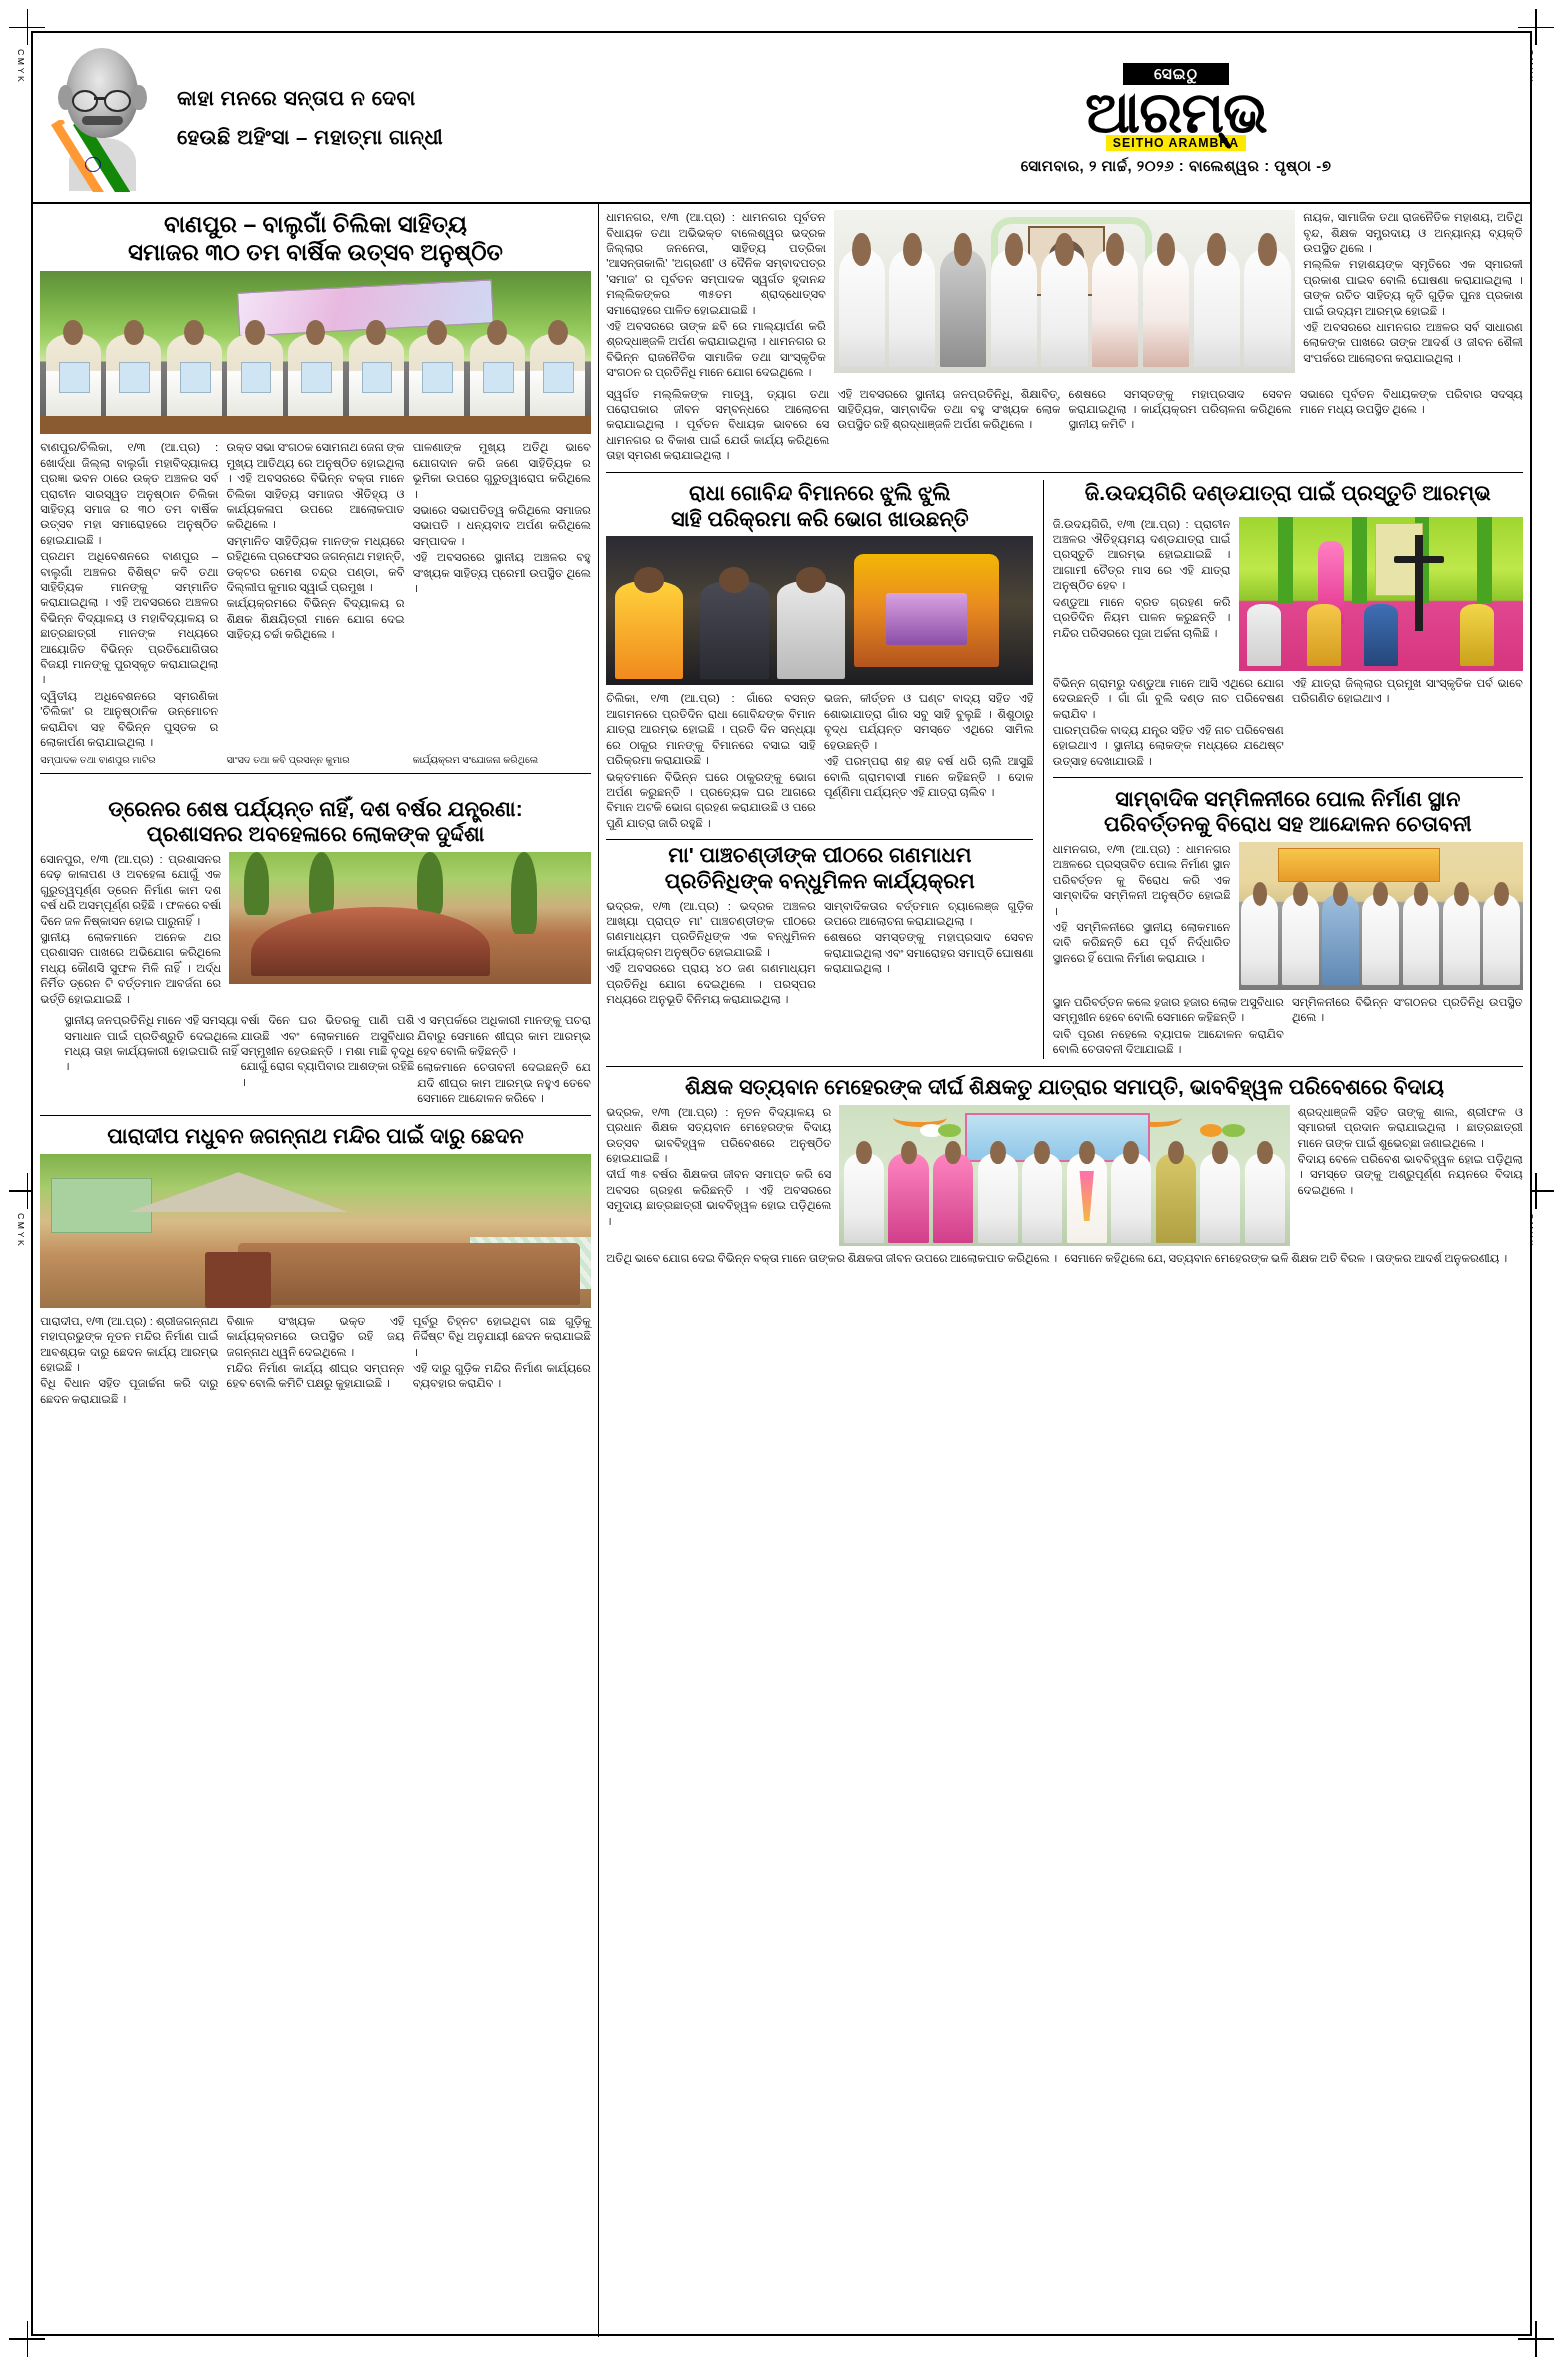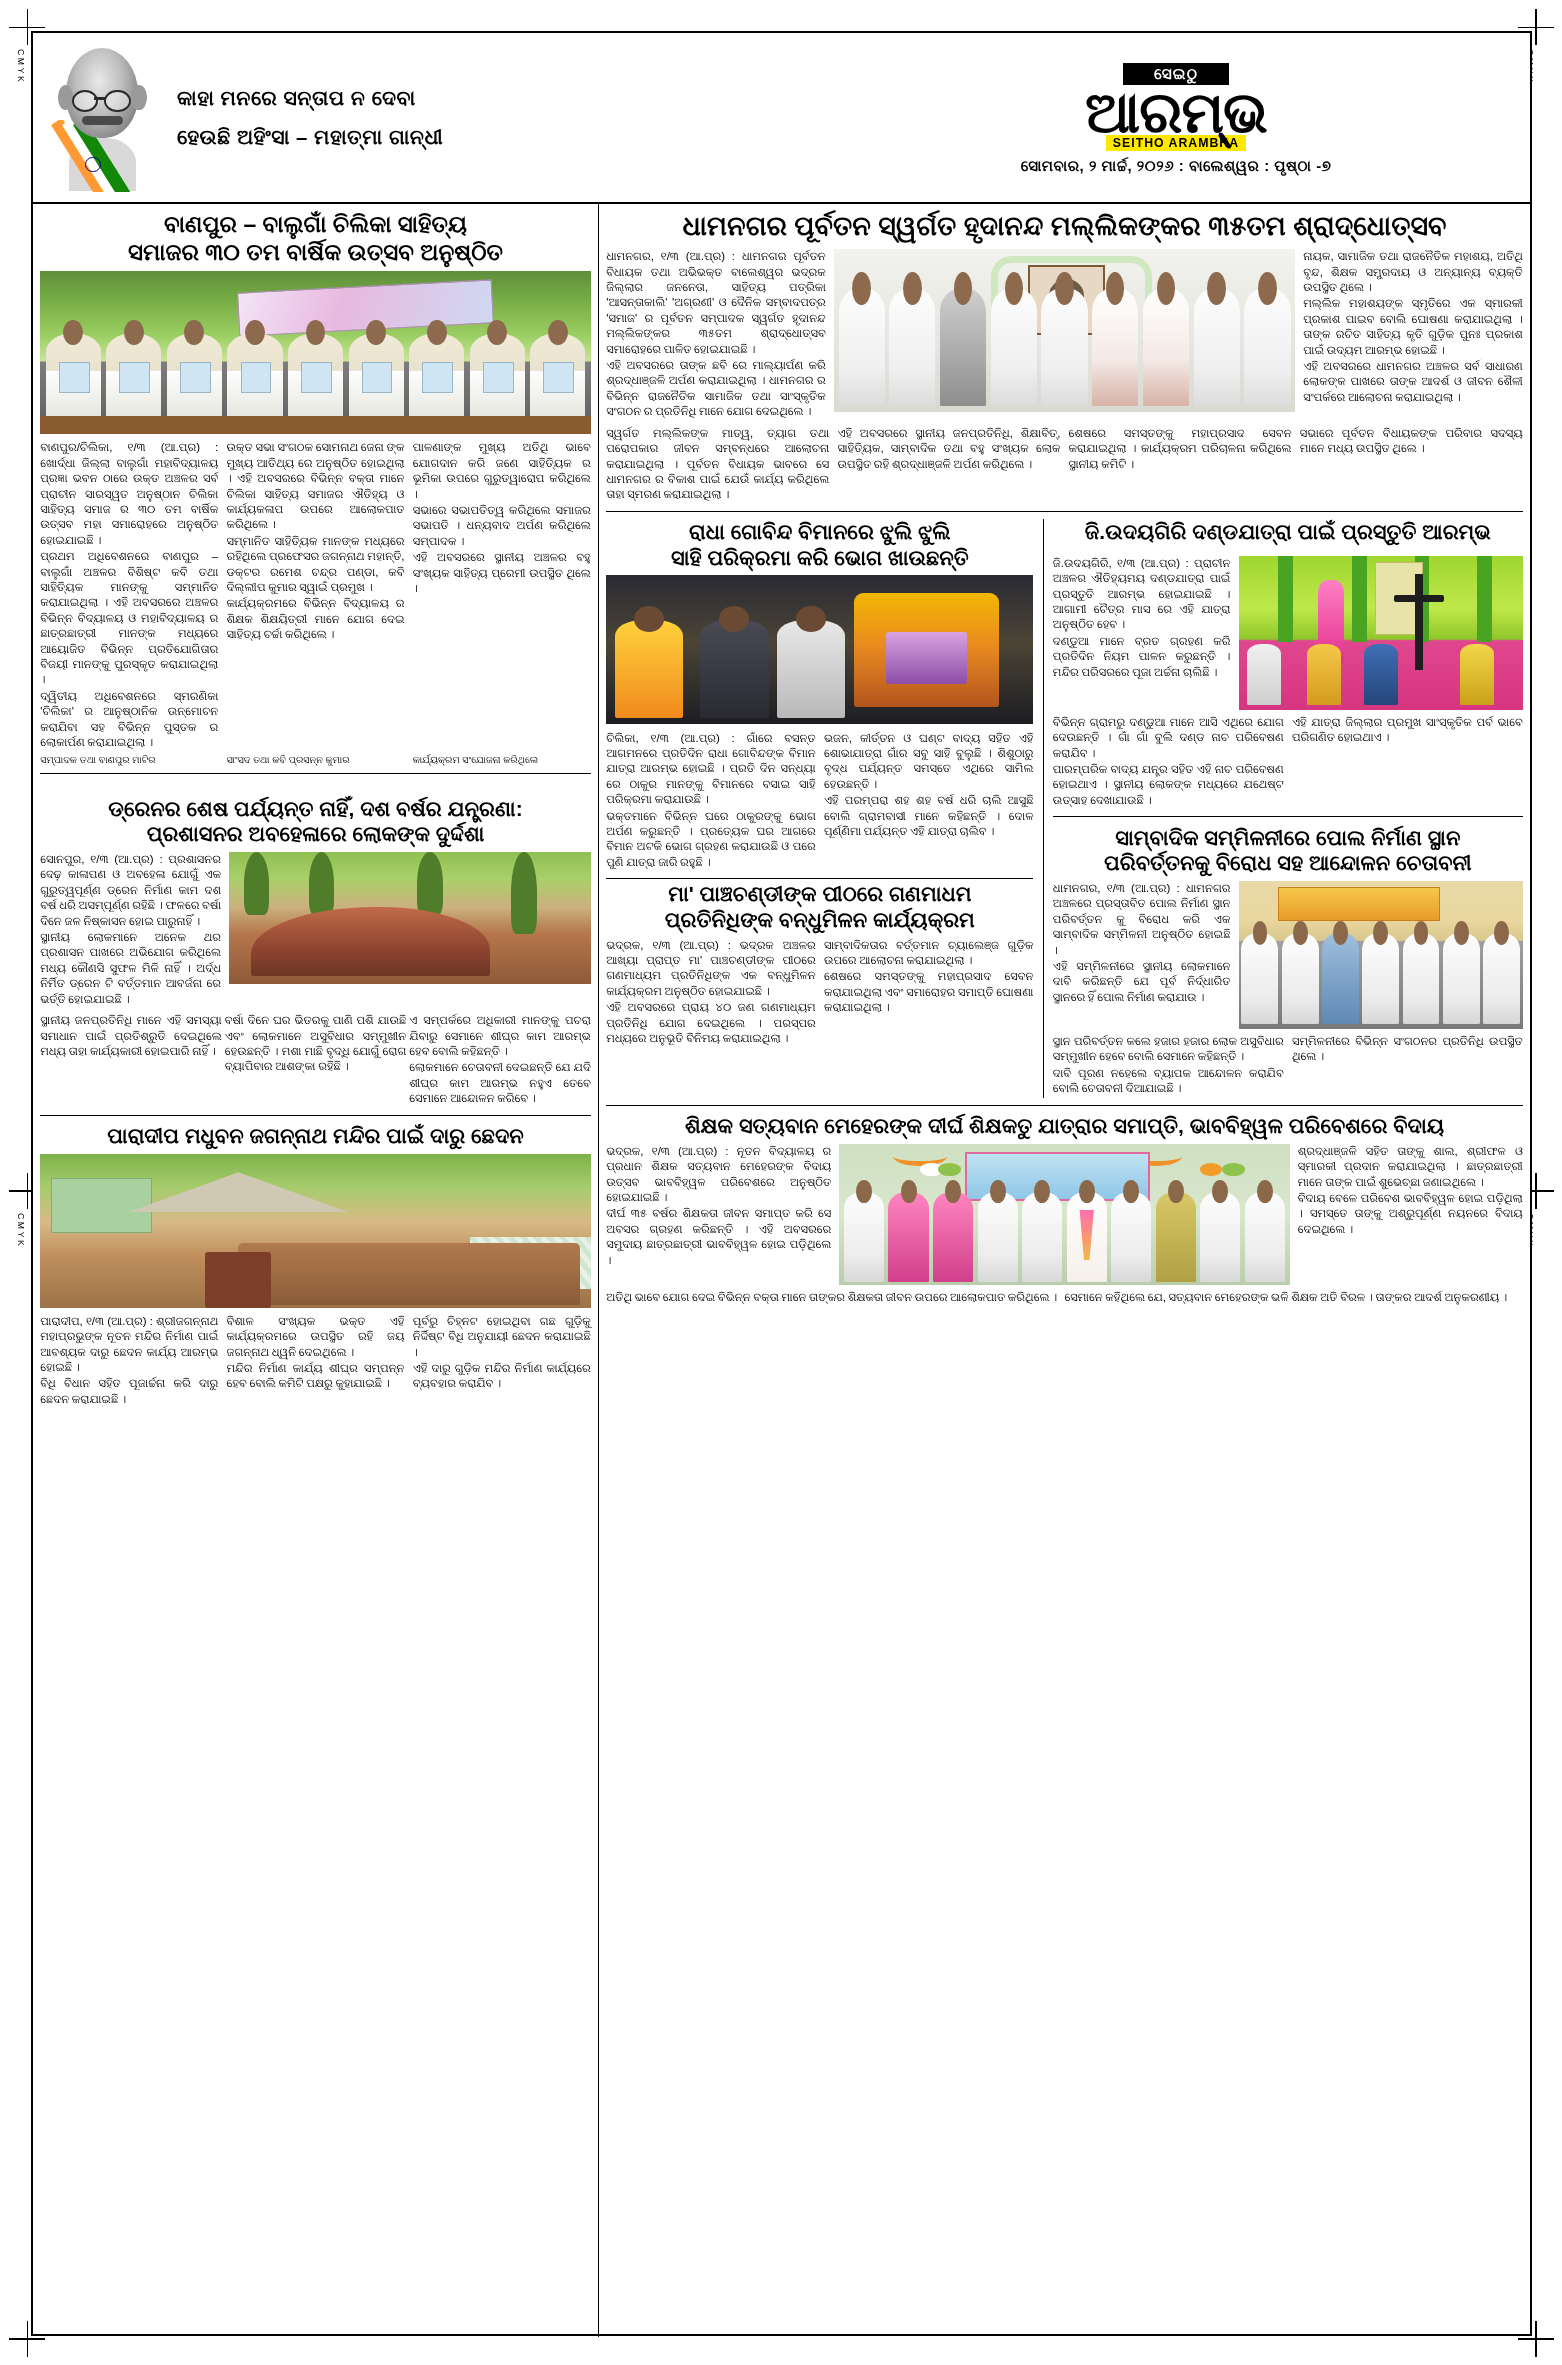--- a/index.html
+++ b/index.html
@@ -283,21 +283,21 @@
           <div style="flex:2;">
             <div class="photo ph-rubble" style="height:132px;">
               <div class="tree t1"></div>
                 <div class="tree t2"></div>
                 <div class="tree t3"></div>
                 <div class="tree t4"></div>
               <div class="heap"></div>
             </div>
           </div>
         </div>
-        <div style="display:flex;gap:3px;margin-top:5.1px;">
+        <div style="display:flex;gap:3px;margin-top:5.1px;margin-left:24px;">
           <div class="col" style="flex:1;">
             <p>ସ୍ଥାନୀୟ ଜନପ୍ରତିନିଧି ମାନେ ଏହି ସମସ୍ୟା ସମାଧାନ ପାଇଁ ପ୍ରତିଶ୍ରୁତି ଦେଇଥିଲେ ମଧ୍ୟ ତାହା କାର୍ଯ୍ୟକାରୀ ହୋଇପାରି ନାହିଁ ।</p>
           </div>
           <div class="col" style="flex:1;">
             <p>ବର୍ଷା ଦିନେ ଘର ଭିତରକୁ ପାଣି ପଶି ଯାଉଛି ଏବଂ ଲୋକମାନେ ଅସୁବିଧାର ସମ୍ମୁଖୀନ ହେଉଛନ୍ତି । ମଶା ମାଛି ବୃଦ୍ଧି ଯୋଗୁଁ ରୋଗ ବ୍ୟାପିବାର ଆଶଙ୍କା ରହିଛି ।</p>
           </div>
           <div class="col" style="flex:1;">
             <p>ଏ ସମ୍ପର୍କରେ ଅଧିକାରୀ ମାନଙ୍କୁ ପଚରା ଯିବାରୁ ସେମାନେ ଶୀଘ୍ର କାମ ଆରମ୍ଭ ହେବ ବୋଲି କହିଛନ୍ତି ।</p>
             <p>ଲୋକମାନେ ଚେତାବନୀ ଦେଇଛନ୍ତି ଯେ ଯଦି ଶୀଘ୍ର କାମ ଆରମ୍ଭ ନହୁଏ ତେବେ ସେମାନେ ଆନ୍ଦୋଳନ କରିବେ ।</p>
           </div>
@@ -326,21 +326,20 @@
             <p>ପୂର୍ବରୁ ଚିହ୍ନଟ ହୋଇଥିବା ଗଛ ଗୁଡ଼ିକୁ ନିର୍ଦ୍ଦିଷ୍ଟ ବିଧି ଅନୁଯାୟୀ ଛେଦନ କରାଯାଇଛି ।</p>
             <p>ଏହି ଦାରୁ ଗୁଡ଼ିକ ମନ୍ଦିର ନିର୍ମାଣ କାର୍ଯ୍ୟରେ ବ୍ୟବହାର କରାଯିବ ।</p>
           </div>
         </div>
       </div>
     </div>
 
     <div style="flex:1;padding:6.1px 7.2px 0 7.2px;box-sizing:border-box;">
 
       <div>
-        <div class="hl hl-main" style="margin-bottom:6.1px;">ଧାମନଗର ପୂର୍ବତନ ସ୍ୱର୍ଗତ ହୃଦାନନ୍ଦ ମଲ୍ଲିକଙ୍କର ୩୫ତମ ଶ୍ରାଦ୍ଧୋତ୍ସବ</div>
         <div style="display:flex;gap:8.2px;">
           <div class="col" style="flex:1;">
             <p>ଧାମନଗର, ୧/୩ (ଆ.ପ୍ର) : ଧାମନଗର ପୂର୍ବତନ ବିଧାୟକ ତଥା ଅଭିଭକ୍ତ ବାଲେଶ୍ୱର ଭଦ୍ରକ ଜିଲ୍ଲାର ଜନନେତା, ସାହିତ୍ୟ ପତ୍ରିକା 'ଆସନ୍ତାକାଲି' 'ଅଗ୍ରଣୀ' ଓ ଦୈନିକ ସମ୍ବାଦପତ୍ର 'ସମାଜ' ର ପୂର୍ବତନ ସମ୍ପାଦକ ସ୍ୱର୍ଗତ ହୃଦାନନ୍ଦ ମଲ୍ଲିକଙ୍କର ୩୫ତମ ଶ୍ରାଦ୍ଧୋତ୍ସବ ସମାରୋହରେ ପାଳିତ ହୋଇଯାଇଛି ।</p>
             <p>ଏହି ଅବସରରେ ତାଙ୍କ ଛବି ରେ ମାଲ୍ୟାର୍ପଣ କରି ଶ୍ରଦ୍ଧାଞ୍ଜଳି ଅର୍ପଣ କରାଯାଇଥିଲା । ଧାମନଗର ର ବିଭିନ୍ନ ରାଜନୈତିକ ସାମାଜିକ ତଥା ସାଂସ୍କୃତିକ ସଂଗଠନ ର ପ୍ରତିନିଧି ମାନେ ଯୋଗ ଦେଇଥିଲେ ।</p>
           </div>
           <div style="flex:2.1;">
             <div class="photo ph-memorial" style="height:163px;">
               <div class="garl"></div>
                 <div class="frame"></div>
                 <div class="mala"></div>

